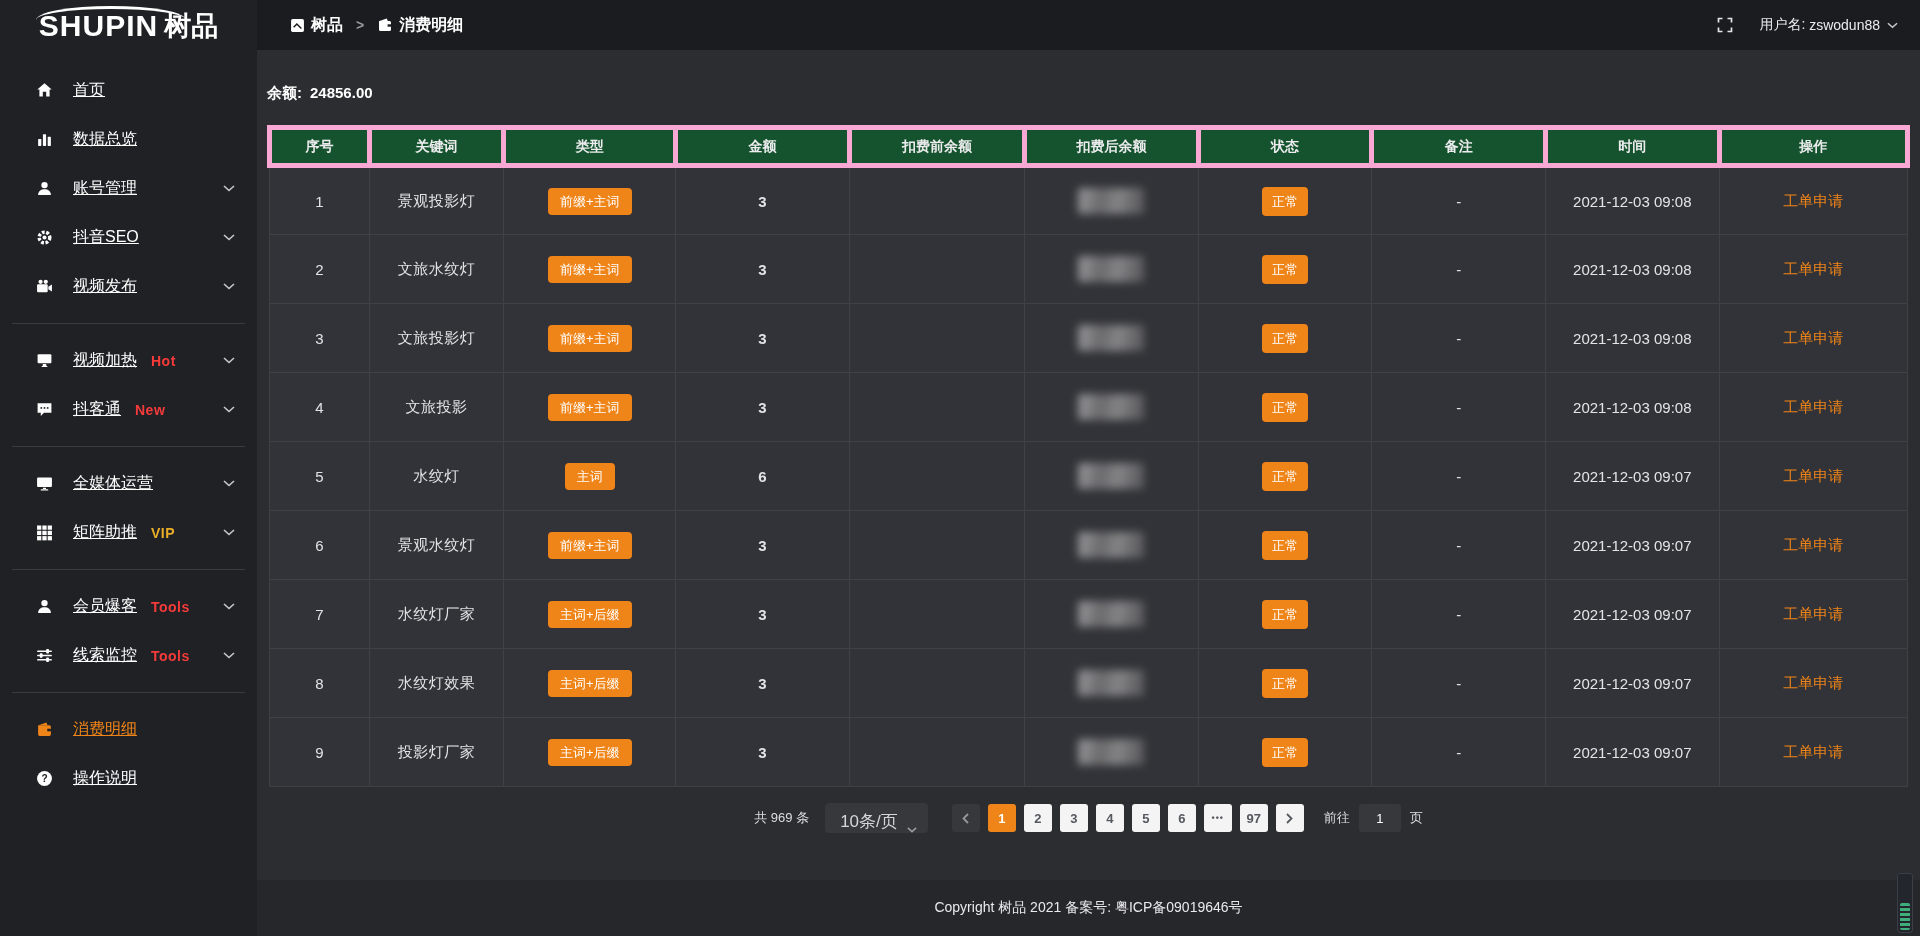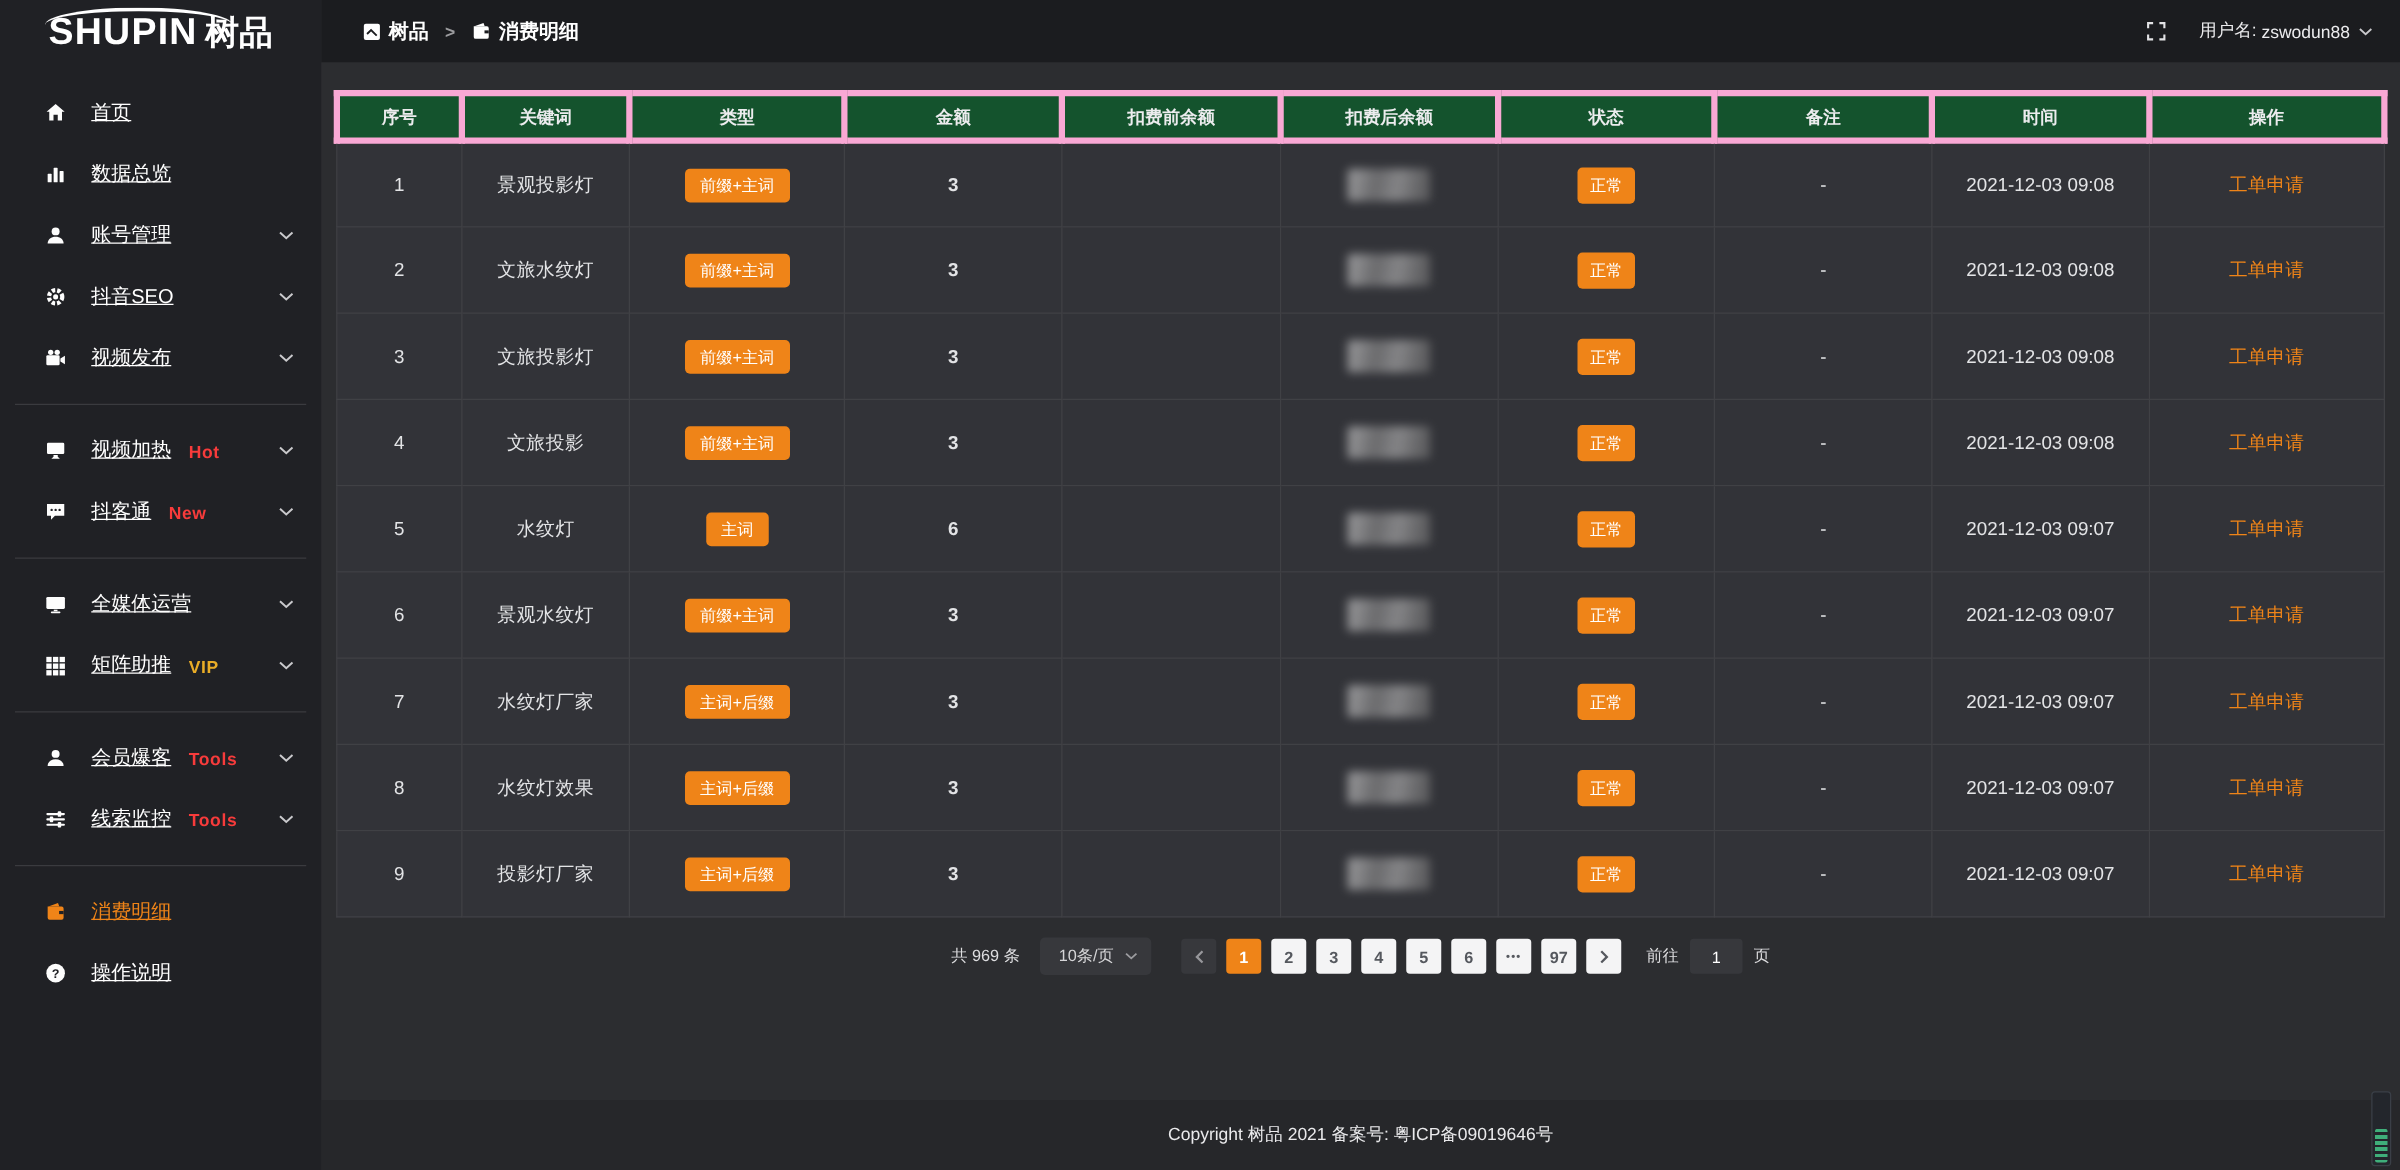--- a/index.html
+++ b/index.html
@@ -56,22 +56,22 @@
     padding:7px 12px; border-radius:4px; line-height:1; }
   .status-badge { padding:8px 10px; }
   .blur-blob { width:66px; height:26px; margin:0 auto; border-radius:3px;
     background:linear-gradient(100deg,#98989a 10%,#707072 35%,#8e8e90 60%,#646466 90%);
     filter:blur(4px); opacity:.9; }
   .action-link { color:#ef8418; cursor:pointer; }
 
   
   .pagination { display:flex; align-items:center; justify-content:center; margin-top:16px; }
   .pg-total { font-size:13px; color:#dddddf; margin-right:16px; }
-  .pg-size { background:#37383c; border-radius:4px; height:30px; display:flex; align-items:center;
-    padding:0 11px 0 15px; font-size:13px; color:#d6d6d8; margin-right:20px; cursor:pointer; }
+  .pg-size { background:#37383c; border-radius:4px; height:30px; display:flex; align-items:flex-end;
+    padding:0 11px 0 15px; font-size:17px; color:#d6d6d8; margin-right:20px; cursor:pointer; }
   .pg-size .m-chevron { margin-left:9px; color:#9b9b9f; }
   .pg-btn { min-width:28px; height:28px; border-radius:3px; background:#f4f4f5; color:#55585e;
     font-size:13px; font-weight:bold; display:flex; align-items:center; justify-content:center;
     margin:0 4px; cursor:pointer; padding:0 4px; }
   .pg-btn.prev { background:#37383c; color:#97979b; }
   .pg-btn.active { background:#ef8418; color:#fff; }
   .pg-goto { margin-left:16px; font-size:13px; color:#dddddf; display:flex; align-items:center; }
   .pg-input { width:42px; height:28px; background:#37383c; border:none; border-radius:3px;
     color:#fff; text-align:center; margin:0 9px; font-size:13px; font-family:inherit; }
 
@@ -336,20 +336,23 @@
       <span class="m-chevron">
         <svg width="11" height="7" viewBox="0 0 12 7">
             <path d="M1 1l5 4.5L11 1" fill="none" stroke="currentColor" stroke-width="1.6"></path>
           </svg>
       </span>
     </span>
   </div>
 </div>
 
 <div class="content">
+  <div class="balance">
+    <span>余额:</span><span class="balance-val">24856.00</span>
+  </div>
 
   <table class="grid">
     <colgroup>
       <col style="width:6.1%">
         <col style="width:8.2%">
         <col style="width:10.5%">
         <col style="width:10.6%">
       <col style="width:10.7%">
         <col style="width:10.6%">
         <col style="width:10.6%">

